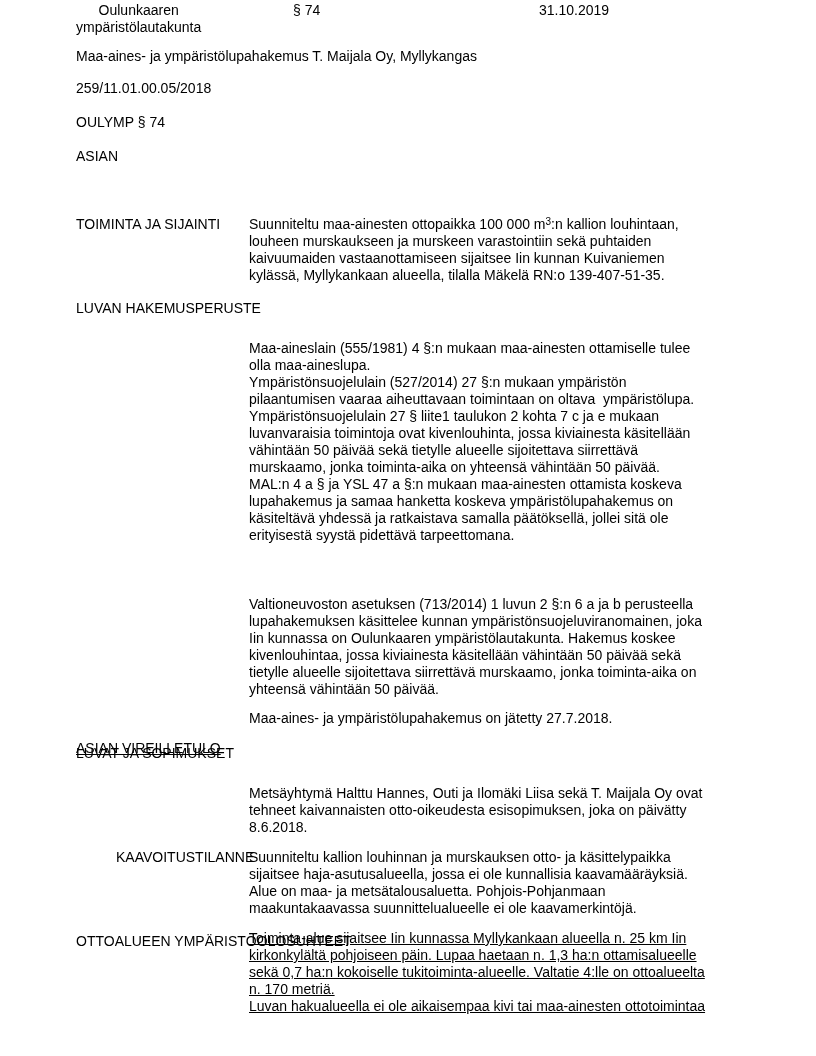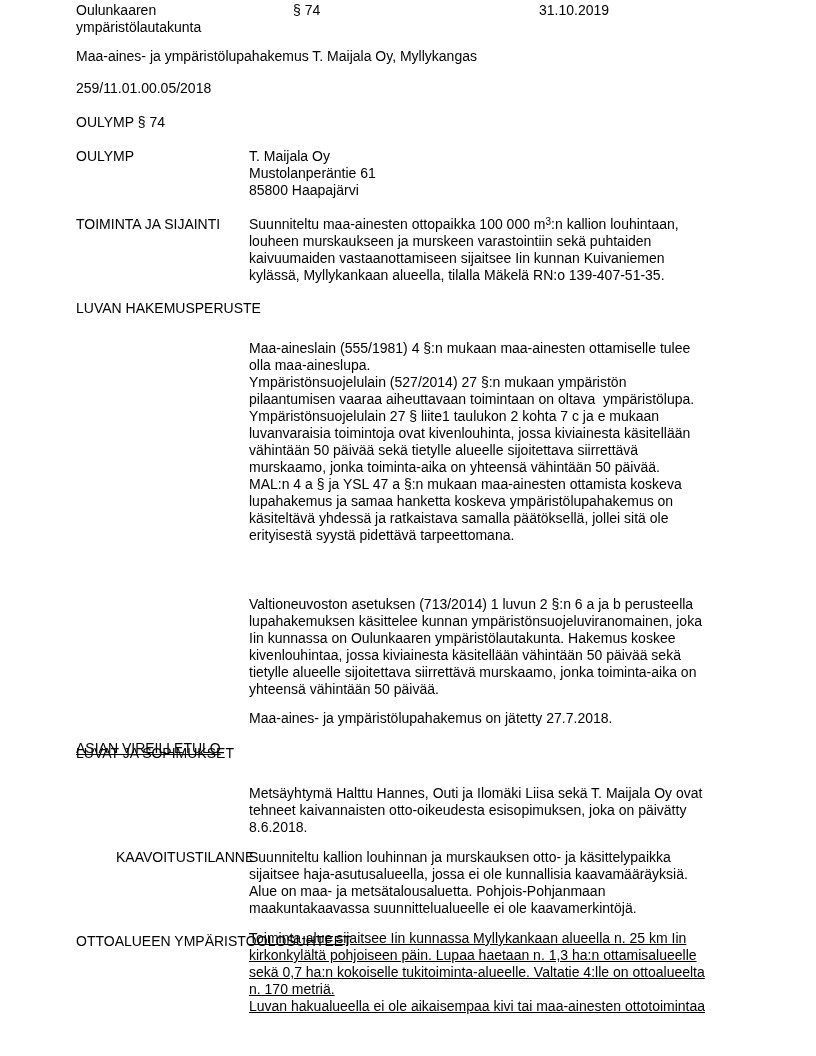--- a/index.html
+++ b/index.html
@@ -21,33 +21,30 @@
     font-size: 10px;
     line-height: 0;
     vertical-align: 4px;
   }
 </style>
 </head>
 <body>
 
 <div class="page">
 
-  <div class="abs" style="left:76px; top:2px;">Oulunkaaren
+  <div class="abs" style="left:76px; top:2px;text-align:center;">Oulunkaaren
 ympäristölautakunta</div>
   <div class="abs label" style="left:293px; top:2px;">§ 74</div>
   <div class="abs label" style="left:520px; top:2px;margin-left:19px;">31.10.2019</div>
 
   <div class="abs label" style="left:76px; top:48px;">Maa-aines- ja ympäristölupahakemus T. Maijala Oy, Myllykangas</div>
   <div class="abs label" style="left:76px; top:80px;">259/11.01.00.05/2018</div>
   <div class="abs label" style="left:76px; top:114px;">OULYMP § 74</div>
 
-  <div class="abs label" style="left:76px; top:148px;">OULYMP</div>
-  <div class="abs ml" style="left:249px; top:148px;">T. Maijala Oy
-Mustolanperäntie 61
-85800 Haapajärvi</div>
+  <div class="abs label" style="left:76px; top:148px;">ASIAN</div>
 
   <div class="abs label" style="left:76px; top:216px;">TOIMINTA JA SIJAINTI</div>
   <div class="abs ml" style="left:249px; top:216px;"><span>Suunniteltu maa-ainesten ottopaikka 100 000 m</span><sup class="cube">3</sup><span>:n kallion louhintaan,
 louheen murskaukseen ja murskeen varastointiin sekä puhtaiden
 kaivuumaiden vastaanottamiseen sijaitsee Iin kunnan Kuivaniemen
 kylässä, Myllykankaan alueella, tilalla Mäkelä RN:o 139-407-51-35.</span></div>
 
   <div class="abs label" style="left:76px; top:300px;">LUVAN HAKEMUSPERUSTE</div>
   <div class="abs ml" style="left:249px; top:340px;">Maa-aineslain (555/1981) 4 §:n mukaan maa-ainesten ottamiselle tulee
 olla maa-aineslupa.

